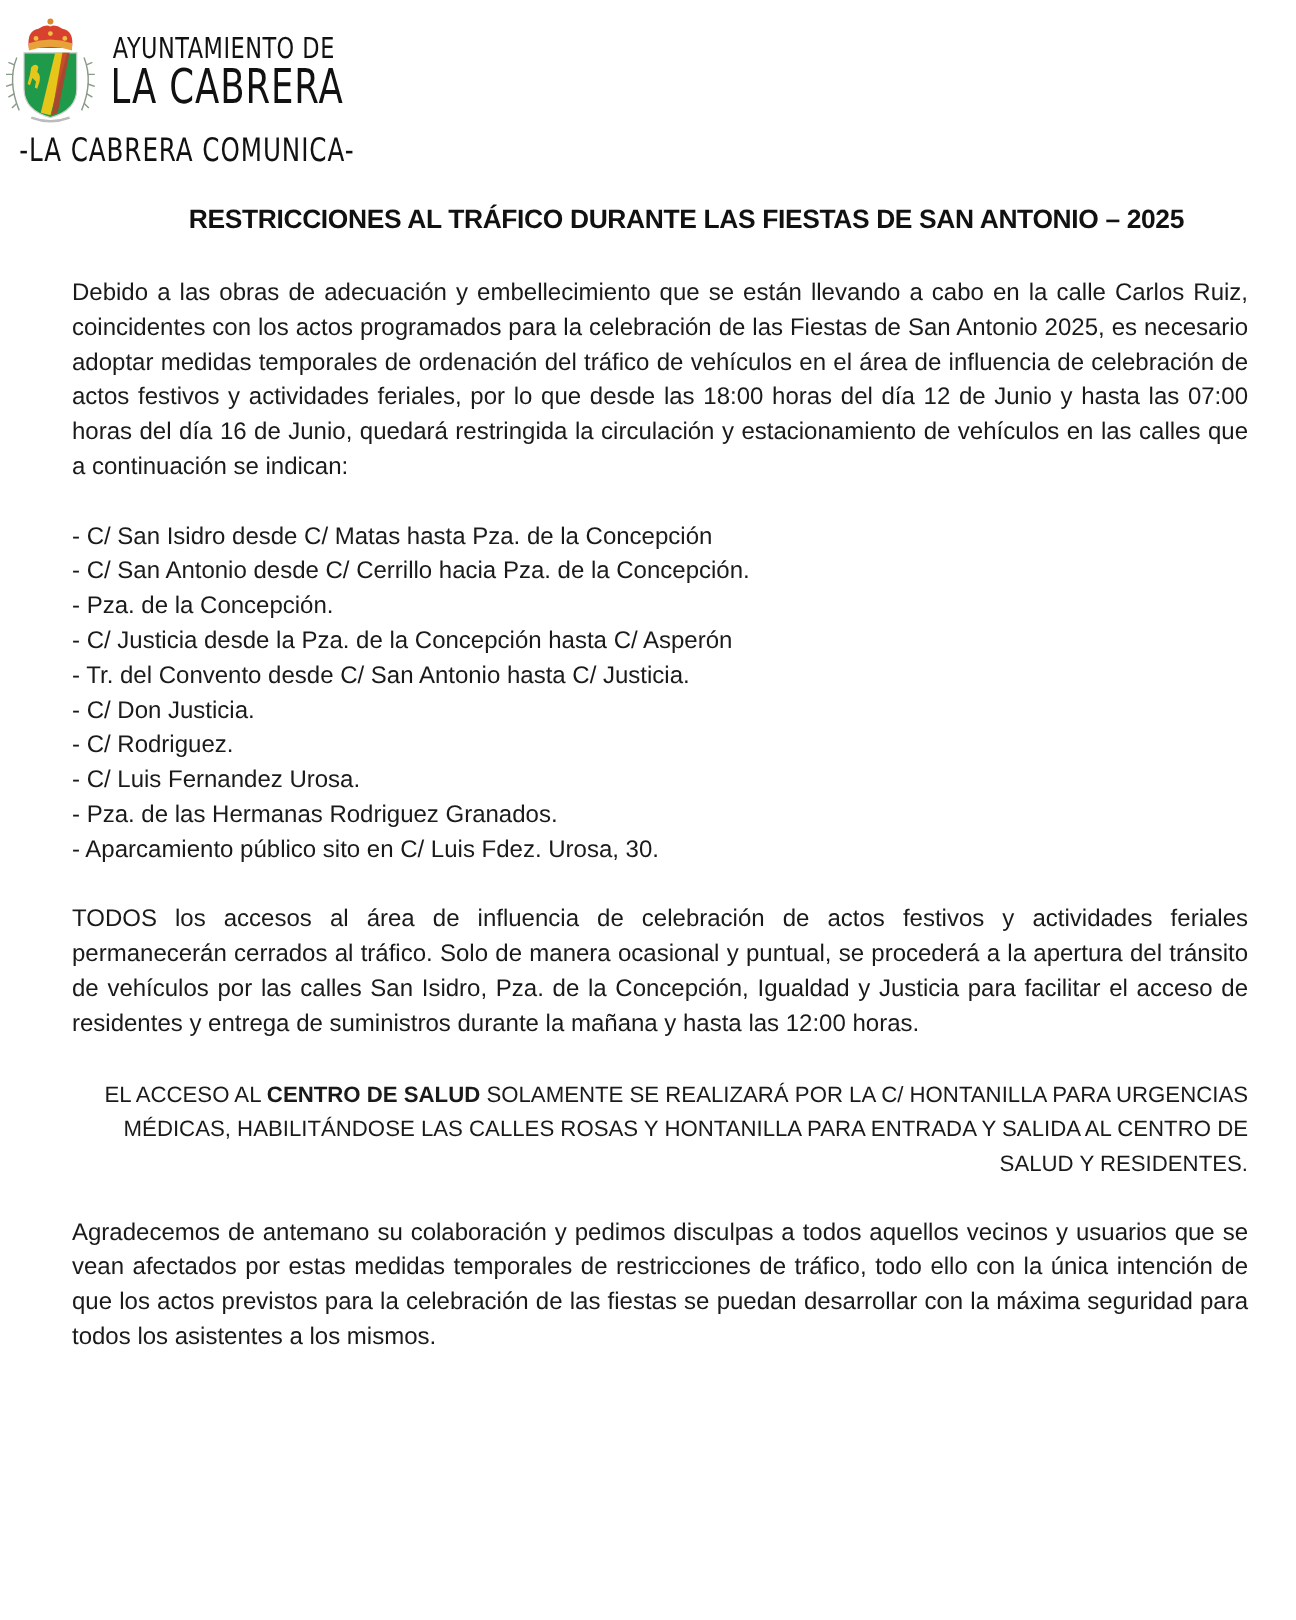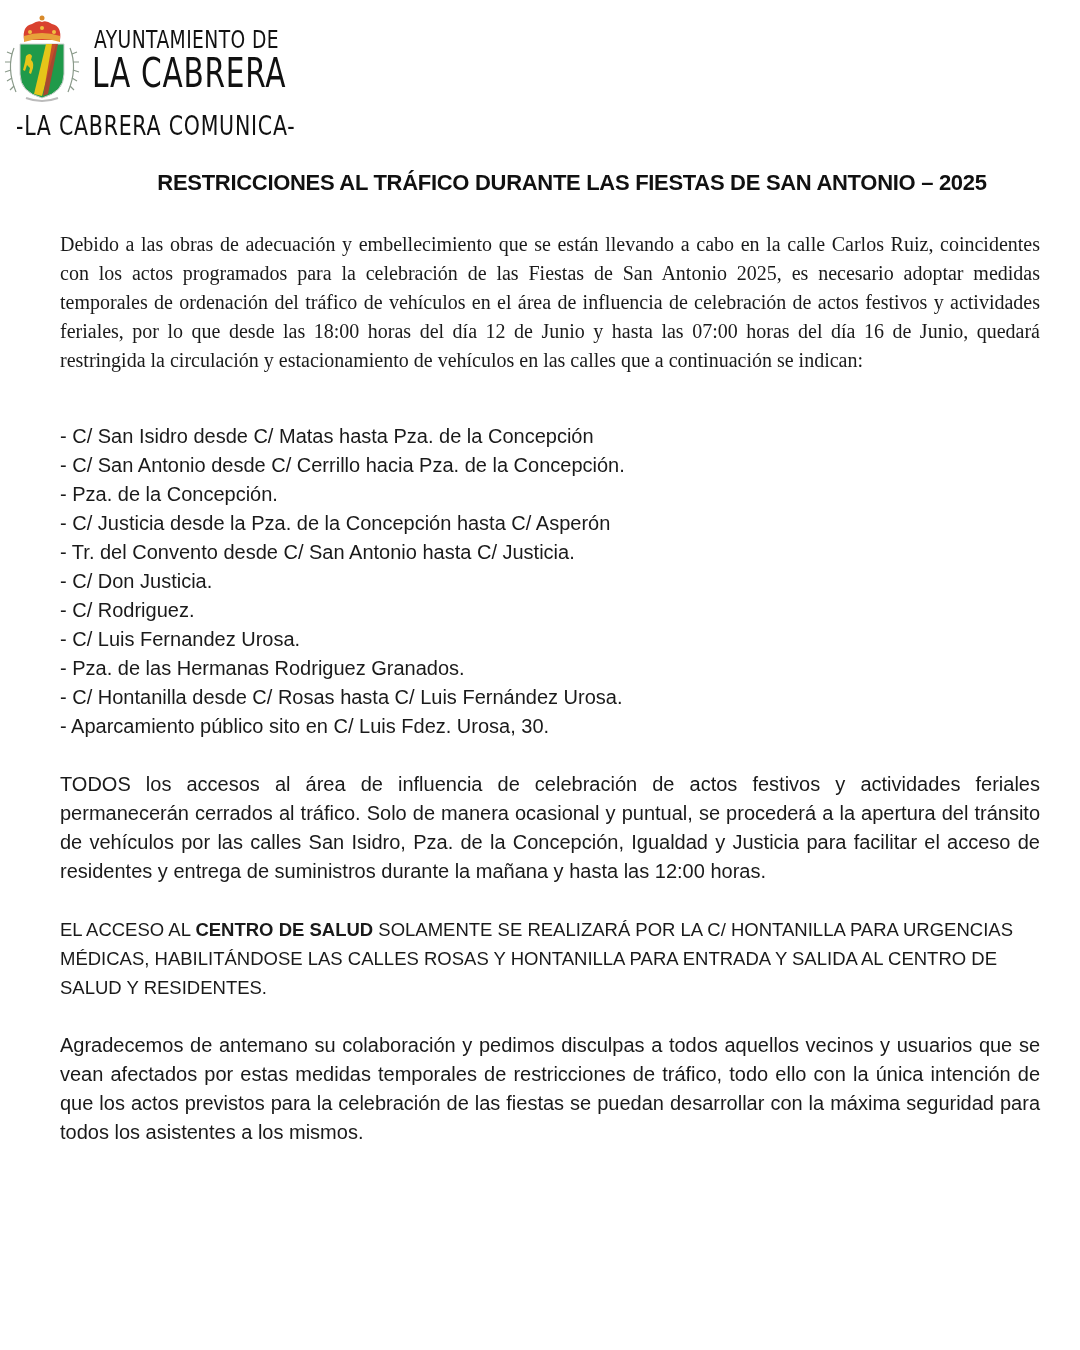--- a/index.html
+++ b/index.html
@@ -85,35 +85,35 @@
       font-family: "Liberation Sans", sans-serif;
       font-size: 20px;
       line-height: 29px;
       color: #1a1a1a;
     }
     .para {
       margin: 0;
       text-align: justify;
       text-align-last: left;
     }
-    .intro { margin-bottom: 47px; font-family: Liberation Serif, serif; }
+    .intro { margin-bottom: 29px; }
     .street-list {
       list-style: none;
       margin: 0 0 29px 0;
       padding: 0;
     }
     .street-list li {
       margin: 0;
       padding: 0;
       white-space: nowrap;
     }
     .access { margin-bottom: 29px; }
     .notice {
       margin: 0 0 29px 0;
-      text-align: left;
+      text-align: right;
       font-size: 18.5px;
       line-height: 29px;
     }
     .notice strong { font-weight: bold; }
   </style>
 </head>
 <body>
 
 <div class="header">
   <svg class="crest" viewBox="0 0 76 94" xmlns="http://www.w3.org/2000/svg">
@@ -158,21 +158,20 @@
   <ul class="street-list">
     <li>- C/ San Isidro desde C/ Matas hasta Pza. de la Concepción</li>
     <li>- C/ San Antonio desde C/ Cerrillo hacia Pza. de la Concepción.</li>
     <li>- Pza. de la Concepción.</li>
     <li>- C/ Justicia desde la Pza. de la Concepción hasta C/ Asperón</li>
     <li>- Tr. del Convento desde C/ San Antonio hasta C/ Justicia.</li>
     <li>- C/ Don Justicia.</li>
     <li>- C/ Rodriguez.</li>
     <li>- C/ Luis Fernandez Urosa.</li>
     <li>- Pza. de las Hermanas Rodriguez Granados.</li>
-    <li>- C/ Hontanilla desde C/ Rosas hasta C/ Luis Fernández Urosa.</li>
     <li>- Aparcamiento público sito en C/ Luis Fdez. Urosa, 30.</li>
   </ul>
 
   <p class="para access">TODOS los accesos al área de influencia de celebración de actos festivos y actividades feriales permanecerán cerrados al tráfico. Solo de manera ocasional y puntual, se procederá a la apertura del tránsito de vehículos por las calles San Isidro, Pza. de la Concepción, Igualdad y Justicia para facilitar el acceso de residentes y entrega de suministros durante la mañana y hasta las 12:00 horas.</p>
 
   <p class="notice"><span>EL ACCESO AL </span><strong>CENTRO DE SALUD</strong><span> SOLAMENTE SE REALIZARÁ POR LA C/ HONTANILLA PARA URGENCIAS MÉDICAS, HABILITÁNDOSE LAS CALLES ROSAS Y HONTANILLA PARA ENTRADA Y SALIDA AL CENTRO DE SALUD Y RESIDENTES.</span></p>
 
   <p class="para closing">Agradecemos de antemano su colaboración y pedimos disculpas a todos aquellos vecinos y usuarios que se vean afectados por estas medidas temporales de restricciones de tráfico, todo ello con la única intención de que los actos previstos para la celebración de las fiestas se puedan desarrollar con la máxima seguridad para todos los asistentes a los mismos.</p>
 </div>
 

